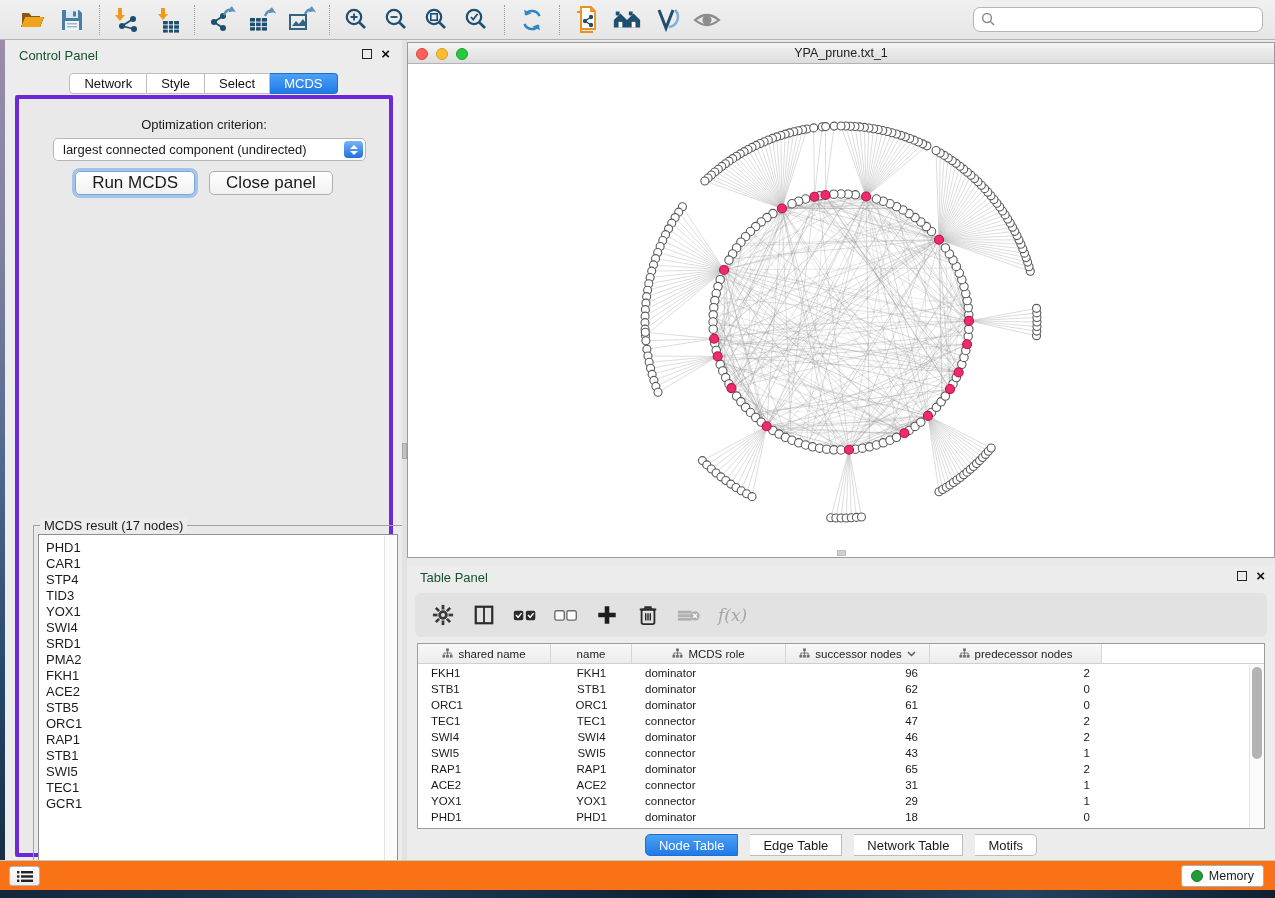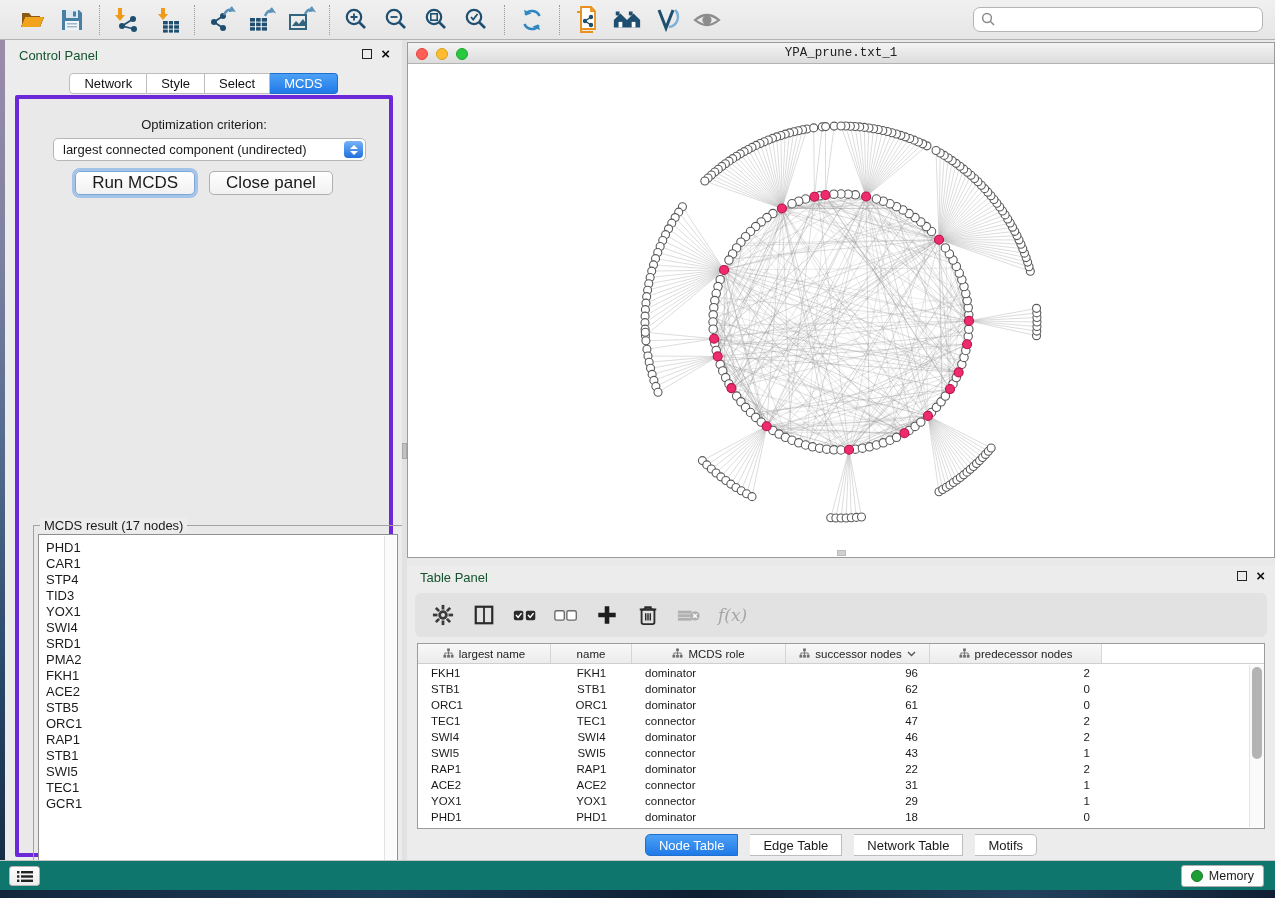--- a/index.html
+++ b/index.html
@@ -56,21 +56,21 @@
   .group-legend { position:absolute; top:-8px; left:6px; background:#ececec; padding:0 4px; font-size:13px; }
   .mcds-list { position:absolute; left:4px; right:4px; top:8px; bottom:4px; background:#fff; border:1px solid #8f8f8f;
     font-size:13px; line-height:16px; padding:5px 0 0 7px; overflow:hidden; }
   .mcds-scroll { position:absolute; top:1px; bottom:1px; right:1px; width:12px; background:#fbfbfb; border-left:1px solid #e3e3e3; }
 
   
   .vdivider { position:absolute; left:402px; top:40px; width:5px; height:820px; background:#e2e2e2; }
   .vdivider .grip { position:absolute; left:0; top:403px; width:5px; height:16px; background:#c2c2c2; border:1px solid #a8a8a8; }
 
   
-  .netwin { position:absolute; left:407px; top:42px; width:868px; height:516px; border:1px solid #9b9b9b; background:#fff;font-family:Liberation Mono, monospace; }
+  .netwin { position:absolute; left:407px; top:42px; width:868px; height:516px; border:1px solid #9b9b9b; background:#fff; }
   .titlebar { position:relative; height:21px; background:linear-gradient(#f4f4f4,#dcdcdc); border-bottom:1px solid #b3b3b3; }
   .lights { position:absolute; left:8px; top:5px; display:flex; gap:8px; }
   .light { width:12px; height:12px; border-radius:50%; }
   .light.red { background:#ff5f57; border:0.5px solid #e0443e; }
   .light.yellow { background:#febc2e; border:0.5px solid #d8a022; }
   .light.green { background:#28c840; border:0.5px solid #1ca52f; }
   .net-title { text-align:center; font-size:12.5px; line-height:20px; color:#222; }
   .netcanvas { position:relative; width:866px; height:493px; background:#fff; overflow:hidden; }
   .hthumb { position:absolute; left:429px; bottom:1px; width:9px; height:6px; background:#cfcfcf; border:1px solid #bdbdbd; }
 
@@ -97,21 +97,21 @@
   .vthumb { position:absolute; left:2px; top:2px; width:10px; height:92px; background:#b3b3b3; border-radius:5px; }
 
   .ttabs { position:absolute; left:0; right:0; top:269px; display:flex; justify-content:center;gap:12px; }
   .ttab { height:22px; padding:0 13px; background:#fff; border:1px solid #bdbdbd; border-left:none;
     display:flex; align-items:center; font-size:13px; }
   .ttab:first-child { border-left:1px solid #bdbdbd; border-radius:5px 0 0 5px; }
   .ttab:last-child { border-radius:0 5px 5px 0; }
   .ttab.active { background:linear-gradient(#4ca0f5,#1f7ae8); border-color:#1f6fd0; color:#fff; }
 
   
-  .statusbar { position:absolute; left:0; top:860px; width:1275px; height:30px; background:#0f766e; border-top:1px solid #c6c6c6; }
+  .statusbar { position:absolute; left:0; top:860px; width:1275px; height:30px; background:#f97316; border-top:1px solid #c6c6c6; }
   .listbtn { position:absolute; left:9px; top:5px; width:31px; height:20px; background:linear-gradient(#fdfdfd,#ededed);
     border:1px solid #b5b5b5; border-radius:3px; display:flex; align-items:center; justify-content:center; }
   .membtn { position:absolute; right:11px; top:4px; height:22px; padding:0 9px; background:#fdfdfd;
     border:1px solid #adadad; border-radius:3px; display:flex; align-items:center; gap:6px; font-size:12.5px; }
   .memdot { width:12px; height:12px; border-radius:50%; background:#1f9e35; border:1px solid #157a27; }
 </style>
 </head>
 <body>
 
 <div class="screen">
@@ -1142,21 +1142,21 @@
     <div class="dtable">
       <div class="thead">
         <div class="th" style="width:133px;">
           <svg width="11" height="11" viewBox="0 0 12 12">
               <rect x="4.5" y="0.5" width="3" height="3" fill="#6e6e6e"></rect>
               <path d="M6 3.5 v2 M2 5.5 h8 M2 5.5 v2 M6 5.5 v2 M10 5.5 v2" stroke="#6e6e6e" stroke-width="1"></path>
               <rect x="0.5" y="7.5" width="3" height="3" fill="#6e6e6e"></rect>
               <rect x="4.5" y="7.5" width="3" height="3" fill="#6e6e6e"></rect>
               <rect x="8.5" y="7.5" width="3" height="3" fill="#6e6e6e"></rect>
             </svg>
-          <span>largest name</span>
+          <span>shared name</span>
         </div>
         <div class="th" style="width:81px;">
           <span>name</span>
         </div>
         <div class="th" style="width:154px;">
           <svg width="11" height="11" viewBox="0 0 12 12">
               <rect x="4.5" y="0.5" width="3" height="3" fill="#6e6e6e"></rect>
               <path d="M6 3.5 v2 M2 5.5 h8 M2 5.5 v2 M6 5.5 v2 M10 5.5 v2" stroke="#6e6e6e" stroke-width="1"></path>
               <rect x="0.5" y="7.5" width="3" height="3" fill="#6e6e6e"></rect>
               <rect x="4.5" y="7.5" width="3" height="3" fill="#6e6e6e"></rect>
@@ -1229,21 +1229,21 @@
             <div class="td l" style="width: 133px;">SWI5</div>
             <div class="td c" style="width: 81px;">SWI5</div>
             <div class="td l" style="width: 154px;">connector</div>
             <div class="td n" style="width: 144px;">43</div>
             <div class="td n" style="width: 172px;">1</div>
           </div>
           <div class="tr">
             <div class="td l" style="width: 133px;">RAP1</div>
             <div class="td c" style="width: 81px;">RAP1</div>
             <div class="td l" style="width: 154px;">dominator</div>
-            <div class="td n" style="width: 144px;">22</div>
+            <div class="td n" style="width: 144px;">65</div>
             <div class="td n" style="width: 172px;">2</div>
           </div>
           <div class="tr">
             <div class="td l" style="width: 133px;">ACE2</div>
             <div class="td c" style="width: 81px;">ACE2</div>
             <div class="td l" style="width: 154px;">connector</div>
             <div class="td n" style="width: 144px;">31</div>
             <div class="td n" style="width: 172px;">1</div>
           </div>
           <div class="tr">

